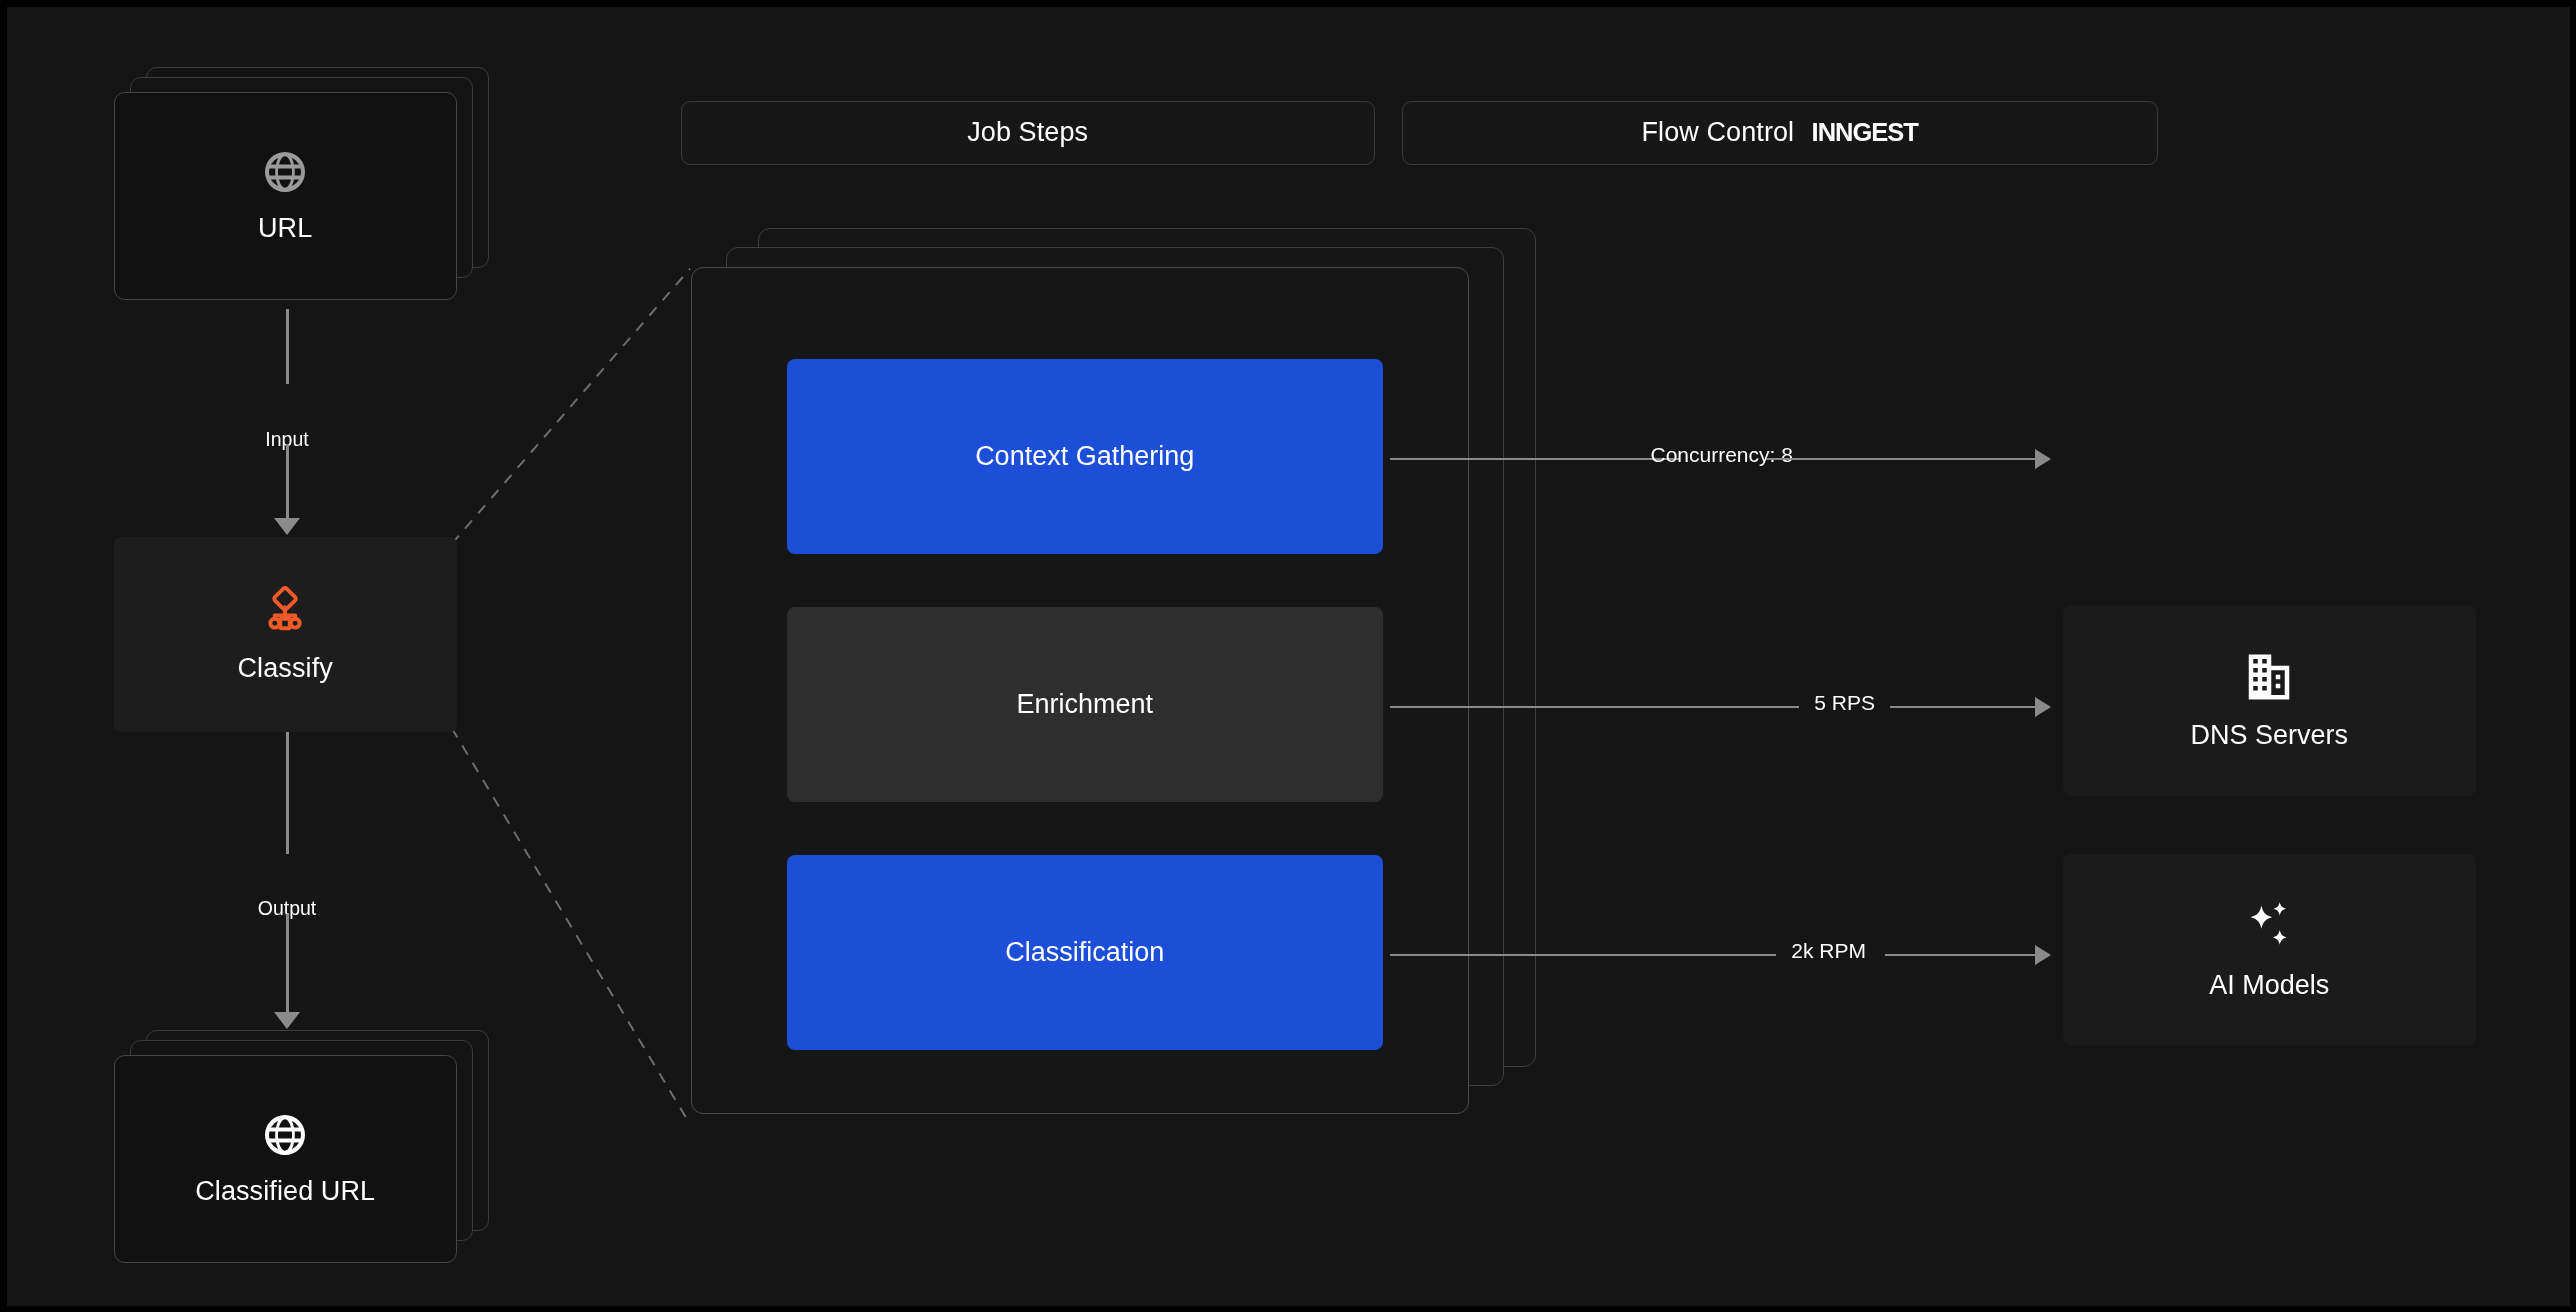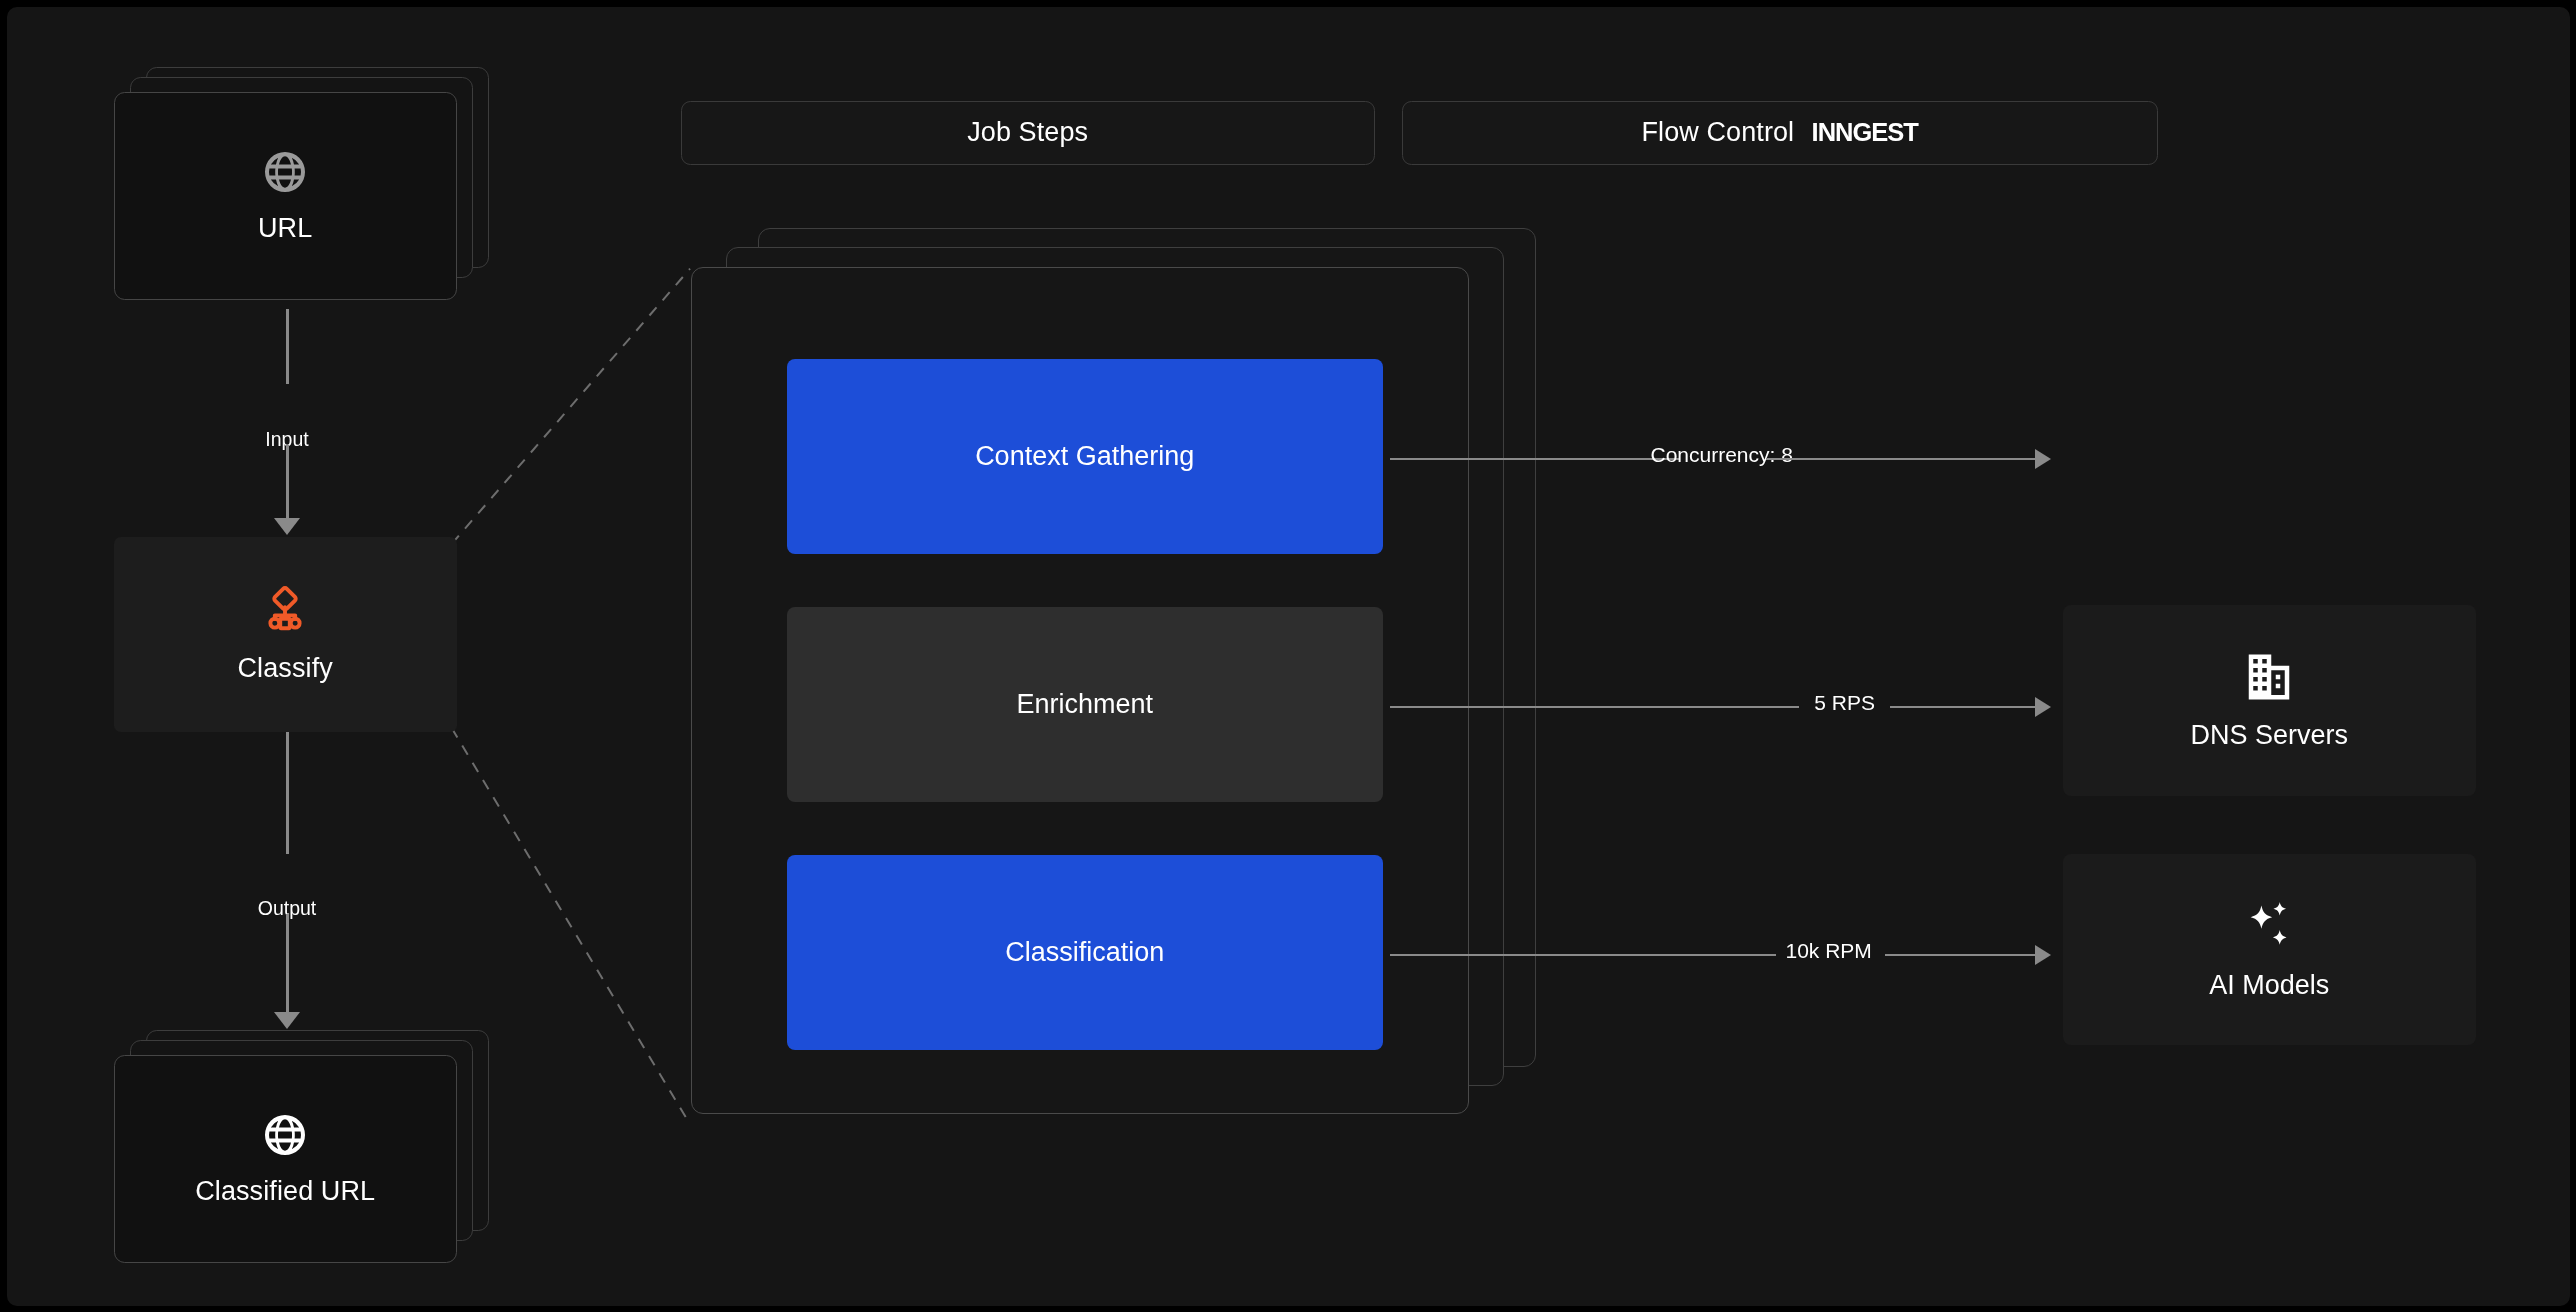--- a/index.html
+++ b/index.html
@@ -15,21 +15,20 @@
 
   
   #frame {
     position: absolute;
     left: 6.7px;
     top: 6.7px;
     width: 2563px;
     height: 1299px;
     background: #151515;
     overflow: hidden;
-    border-radius: 10px;
   }
 
   
   .header-pill {
     position: absolute;
     height: 64px;
     background: #171717;
     border: 1.3px solid #3a3a3a;
     border-radius: 9.4px;
     display: flex;
@@ -320,21 +319,21 @@
 
   <div id="harrow-1" class="harrow">
     <div class="hseg" style="left:0;width:409px;"></div>
     <div class="hlabel" style="left:455px;">5 RPS</div>
     <div class="hseg" style="left:500px;width:148px;"></div>
     <div class="hcap" style="left:645px;"></div>
   </div>
 
   <div id="harrow-2" class="harrow">
     <div class="hseg" style="left:0;width:386px;"></div>
-    <div class="hlabel" style="left:439px;">10k RPM</div>
+    <div class="hlabel" style="left:439px;">2k RPM</div>
     <div class="hseg" style="left:495px;width:153px;"></div>
     <div class="hcap" style="left:645px;"></div>
   </div>
 
 
   <div id="ctx-1" class="ctx-card">
     <span>
       <svg class="icon-svg" width="54" height="54" viewBox="0 0 48 48" fill="#ffffff">
         <path d="M6 4h20v10h16v30H6V4zm4 4v4h4V8h-4zm8 0v4h4V8h-4zm-8 8v4h4v-4h-4zm8 0v4h4v-4h-4zm-8 8v4h4v-4h-4zm8 0v4h4v-4h-4zm-8 8v4h4v-4h-4zm8 0v4h4v-4h-4zM26 18v22h12V18H26zm4 4h4v4h-4v-4zm0 8h4v4h-4v-4z"></path>
       </svg>

